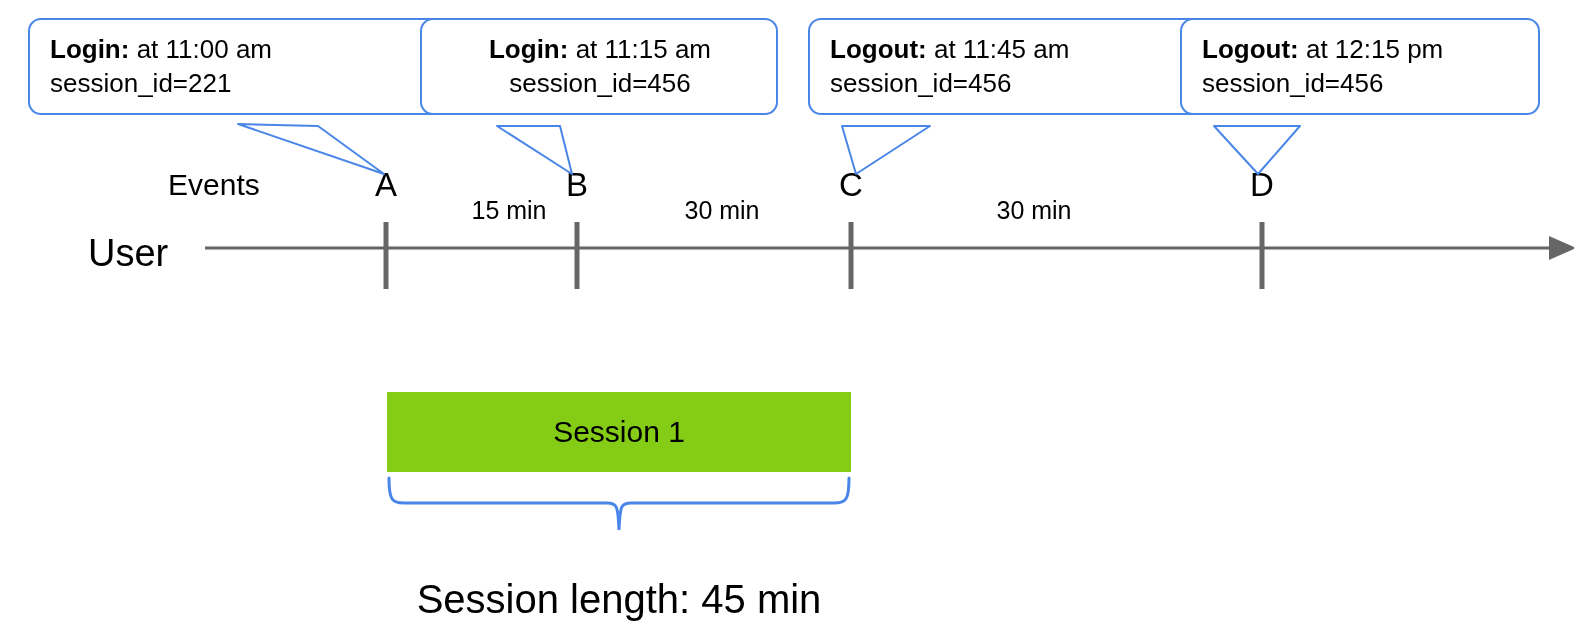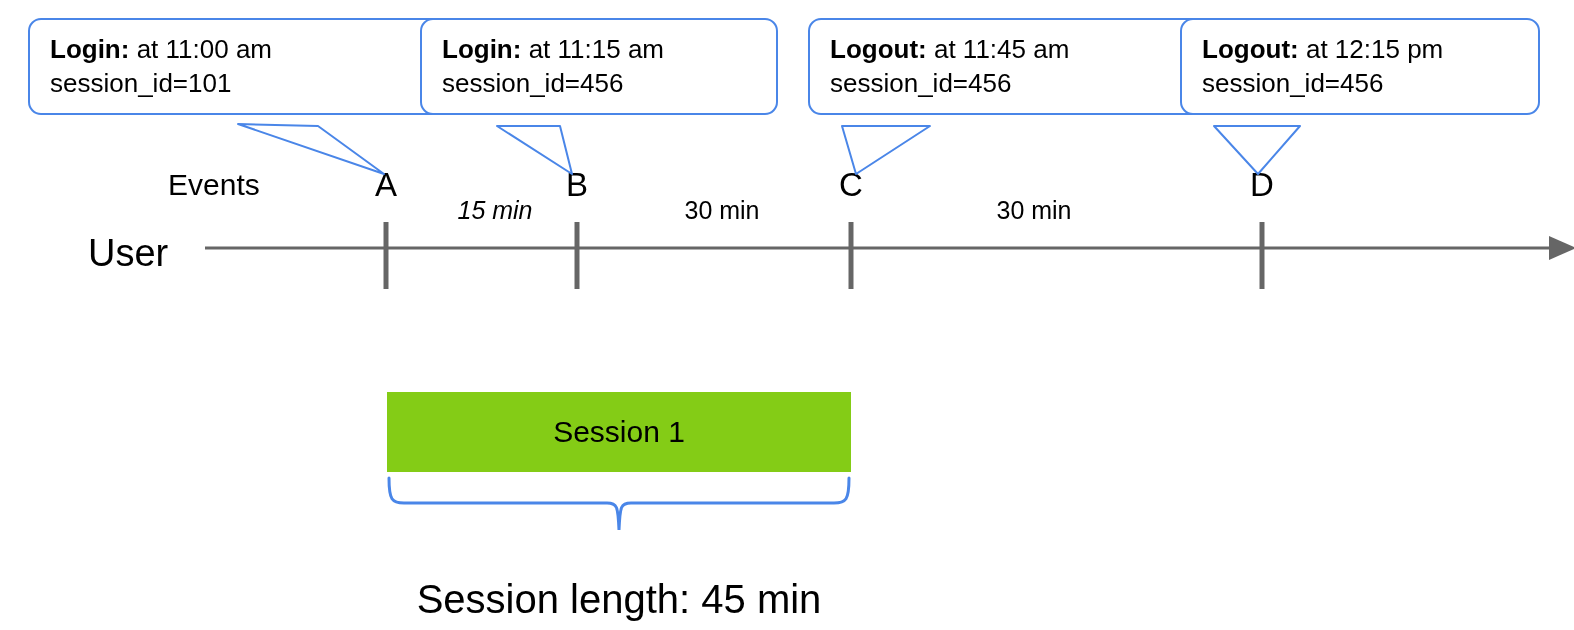--- a/index.html
+++ b/index.html
@@ -121,24 +121,24 @@
     z-index: 2;
   }
 </style>
 </head>
 <body>
 
 <div id="canvas">
 
   <div class="callout" style="left:28px;  top:18px; width:428px;">
     <span class="lead">Login:</span><span> at 11:00 am</span>
-    <span class="line2">session_id=101</span>
+    <span class="line2">session_id=221</span>
   </div>
 
-  <div class="callout" style="left:420px; top:18px; width:358px;">
+  <div class="callout" style="left:420px; top:18px; width:358px;text-align:center;">
     <span class="lead">Login:</span><span> at 11:15 am</span>
     <span class="line2">session_id=456</span>
   </div>
 
   <div class="callout" style="left:808px; top:18px; width:400px;">
     <span class="lead">Logout:</span><span> at 11:45 am</span>
     <span class="line2">session_id=456</span>
   </div>
 
   <div class="callout" style="left:1180px; top:18px; width:360px;">
@@ -176,21 +176,21 @@
   </svg>
 
   <div class="events-label">Events</div>
   <div class="user-label">User</div>
 
   <div class="tick-label" style="left:386px;">A</div>
   <div class="tick-label" style="left:577px;">B</div>
   <div class="tick-label" style="left:851px;">C</div>
   <div class="tick-label" style="left:1262px;">D</div>
 
-  <div class="interval-label" style="left:495px;font-style:italic;">15 min</div>
+  <div class="interval-label" style="left:509px;">15 min</div>
   <div class="interval-label" style="left:722px;">30 min</div>
   <div class="interval-label" style="left:1034px;">30 min</div>
 
   <div class="session-bar">
     <span>Session 1</span>
   </div>
   <div class="session-caption">Session length: 45 min</div>
 
 </div>
 

